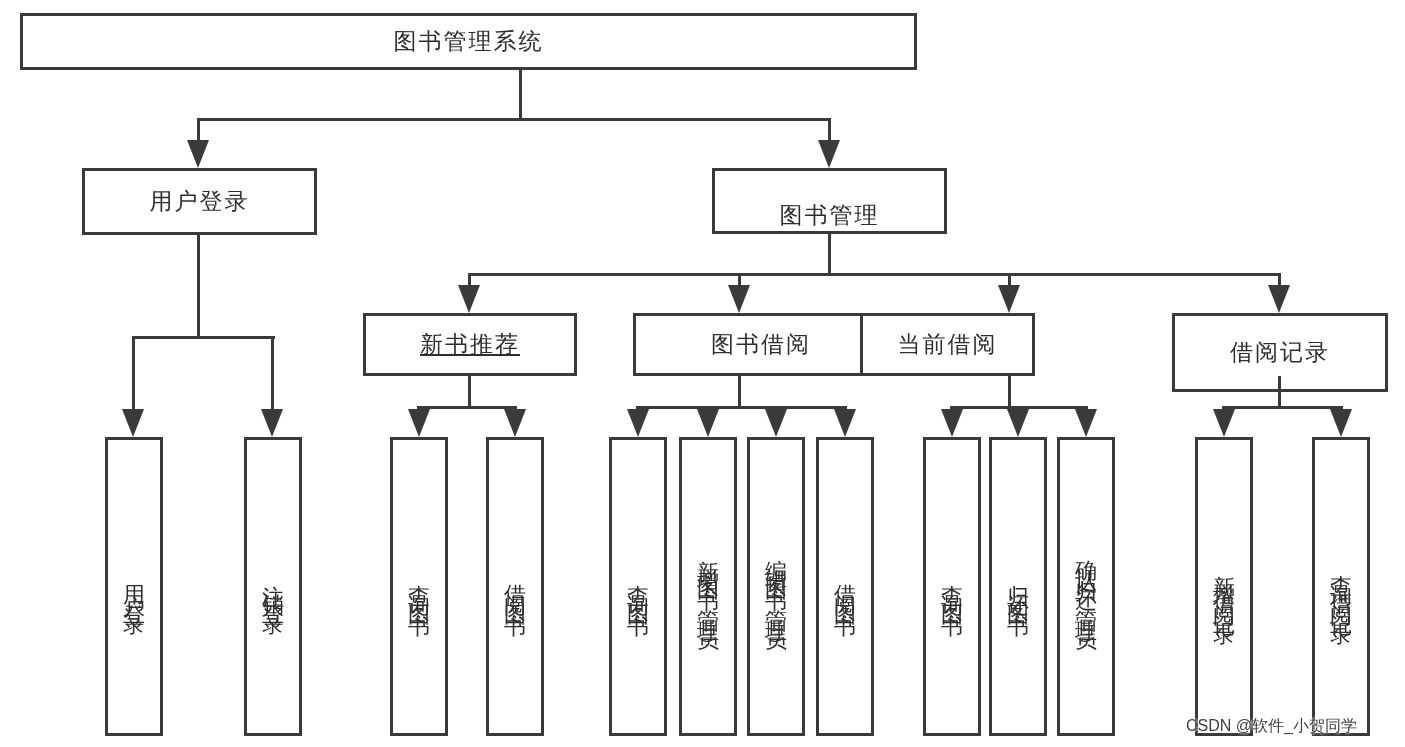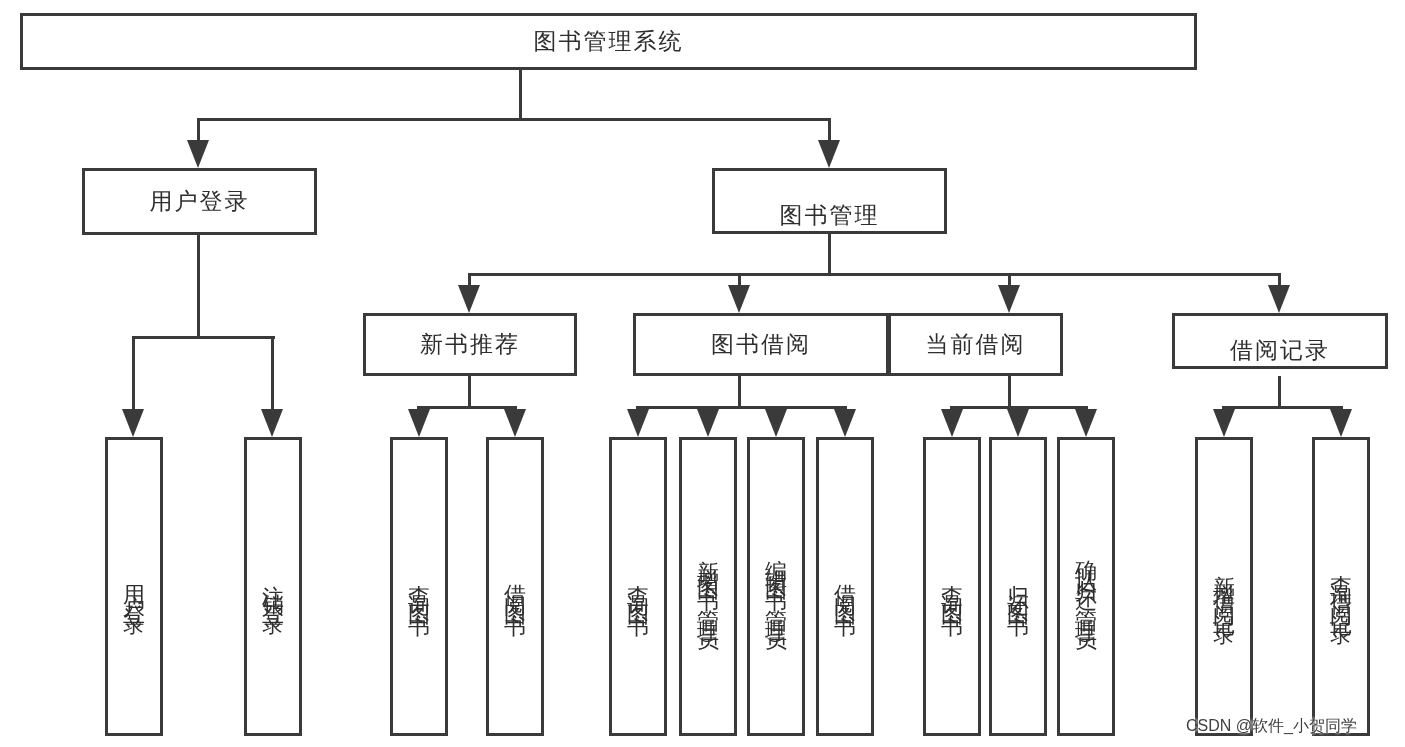--- a/index.html
+++ b/index.html
@@ -29,21 +29,21 @@
     position:absolute; left:1186px; top:716px; z-index:5;
     font-size:16px; color:#404040; white-space:nowrap;
     text-shadow:0 0 3px #ffffff, 0 0 3px #ffffff;
   }
 </style>
 </head>
 <body>
 
 <div class="canvas">
 
-  <div class="node" style="left:20px; top:13px; width:1177px; height:57px;justify-content:center;">
+  <div class="node" style="left:20px; top:13px; width:897px; height:57px;justify-content:center;">
     <span>图书管理系统</span>
   </div>
 
   <div class="vline" style="left:519px; top:70px; height:48px;"></div>
   <div class="hline" style="left:197px; top:118px; width:634px;"></div>
   <div class="vline" style="left:197px; top:118px; height:26px;"></div>
   <div class="ah" style="left:187px; top:140px;"></div>
   <div class="vline" style="left:828px; top:118px; height:26px;"></div>
   <div class="ah" style="left:818px; top:140px;"></div>
 
@@ -65,30 +65,30 @@
   <div class="hline" style="left:468px; top:273px; width:813px;"></div>
   <div class="vline" style="left:468px; top:273px; height:14px;"></div>
   <div class="ah" style="left:458px; top:285px;"></div>
   <div class="vline" style="left:738px; top:273px; height:14px;"></div>
   <div class="ah" style="left:728px; top:285px;"></div>
   <div class="vline" style="left:1008px; top:273px; height:14px;"></div>
   <div class="ah" style="left:998px; top:285px;"></div>
   <div class="vline" style="left:1278px; top:273px; height:14px;"></div>
   <div class="ah" style="left:1268px; top:285px;"></div>
 
-  <div class="node" style="left:363px; top:313px; width:214px; height:63px;">
+  <div class="node" style="left:363px; top:313px; width:214px; height:63px;text-decoration:underline;">
     <span>新书推荐</span>
   </div>
   <div class="node" style="left:633px; top:313px; width:256px; height:63px;">
     <span>图书借阅</span>
   </div>
-  <div class="node" style="left:888px; top:313px; width:175px; height:63px;">
+  <div class="node" style="left:860px; top:313px; width:175px; height:63px;">
     <span>当前借阅</span>
   </div>
-  <div class="node" style="left:1172px; top:313px; width:216px; height:56px;align-items:flex-end;">
+  <div class="node" style="left:1172px; top:313px; width:216px; height:79px;">
     <span>借阅记录</span>
   </div>
 
   <div class="vline" style="left:468px; top:376px; height:30px;"></div>
   <div class="hline" style="left:417px; top:406px; width:100px;"></div>
   <div class="vline" style="left:417px; top:406px; height:6px;"></div>
   <div class="ah" style="left:408px; top:409px;"></div>
   <div class="vline" style="left:513px; top:406px; height:6px;"></div>
   <div class="ah" style="left:504px; top:409px;"></div>
 

